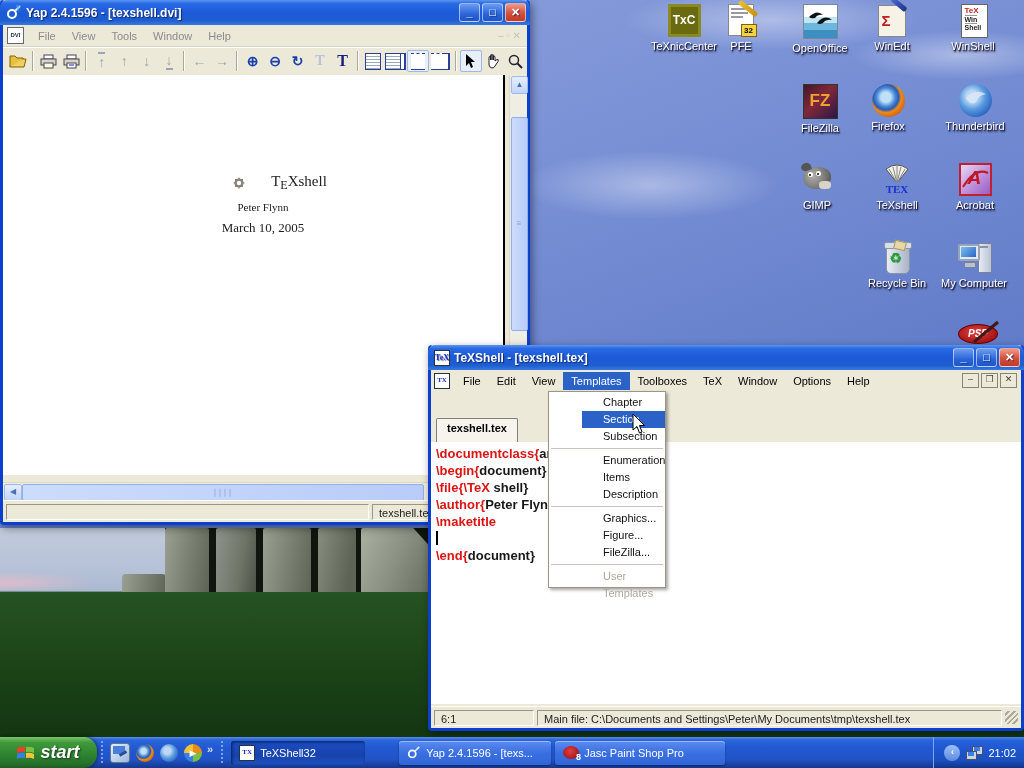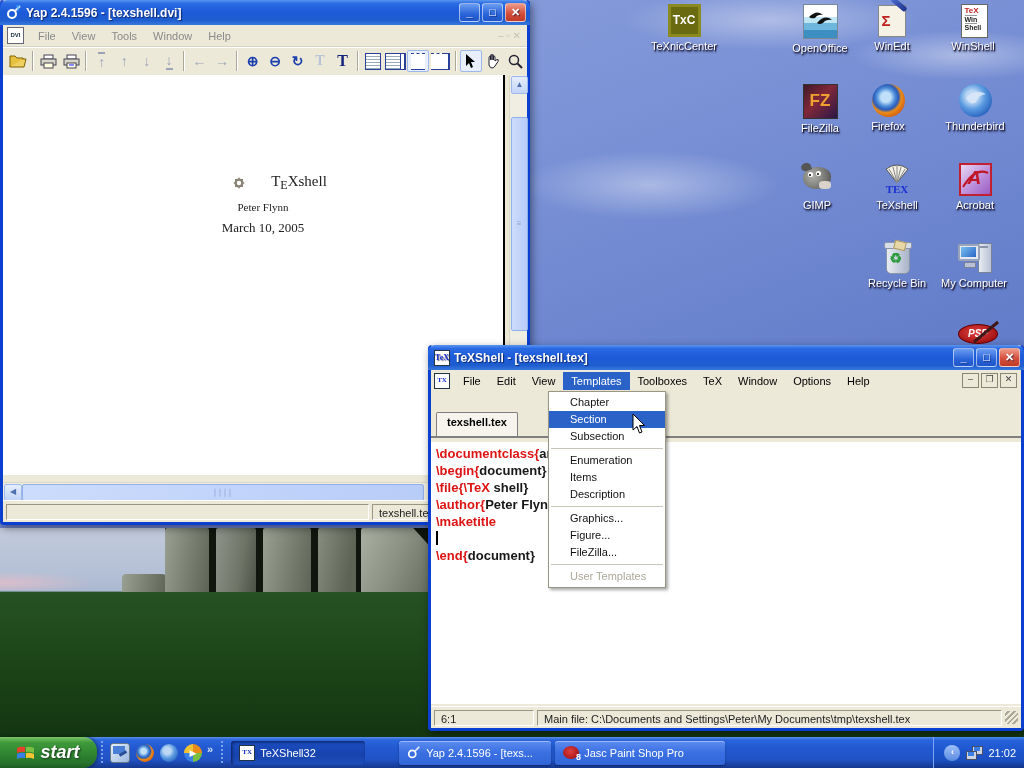--- a/index.html
+++ b/index.html
@@ -58,30 +58,30 @@
   .sb-h{position:absolute;left:0;height:17px;background:#f0eee2;border-top:1px solid #dcd8c8;}
   .sb-btn-h{position:absolute;top:1px;width:16px;height:15px;border-radius:2px;border:1px solid #9db9eb;background:linear-gradient(180deg,#e6eefc,#c2d4f8);color:#4d6fae;font-size:8px;text-align:center;line-height:14px;}
   .grip{color:#8aa0cc;font-size:8px;letter-spacing:1px;text-align:center;line-height:15px;}
   .statusbar{position:absolute;left:0;right:0;bottom:0;height:22px;background:#ece9d8;border-top:1px solid #fff;display:flex;align-items:center;font-size:11px;color:#222;padding:2px 3px;box-sizing:border-box;gap:3px;}
   .spane{border:1px solid;border-color:#9a9684 #fff #fff #9a9684;height:16px;line-height:16px;padding:0 6px;box-sizing:border-box;}
   
   #texshell .mbar{top:25px;color:#000;}
   .mdibtn{width:15px;height:13px;border:1px solid #8a8674;background:#ece9d8;font-size:9px;line-height:11px;text-align:center;color:#444;margin-left:2px;}
   .tsbar{position:absolute;left:0;right:0;top:46px;height:26px;background:#ece9d8;display:flex;align-items:center;gap:9px;padding-left:4px;}
   .tsbtn{height:21px;min-width:68px;background:#ece9d8;border:1px solid #888;border-color:#fff #6a6a6a #6a6a6a #fff;box-shadow:1px 1px 0 #404040;font-size:11px;text-align:center;line-height:20px;padding:0 8px;}
-  .tabstrip{position:absolute;left:0;right:0;top:66px;height:25px;background:#ece9d8;border-bottom:2px solid #808080;}
+  .tabstrip{position:absolute;left:0;right:0;top:72px;height:25px;background:#ece9d8;border-bottom:2px solid #808080;}
   .tab{position:absolute;left:5px;bottom:0;height:20px;background:#f6f4ec;border:1px solid #808080;border-bottom:none;border-radius:2px 2px 0 0;font-size:11px;font-weight:bold;padding:3px 10px 0;}
   #ts-editor{position:absolute;left:0;right:0;top:97px;bottom:24px;background:#fff;overflow:hidden;}
   .ed-line{font-weight:bold;font-size:13px;height:17px;line-height:17px;white-space:pre;font-family:"Liberation Sans",sans-serif;}
   .tok-c{color:#dd1414;}
   .tok-t{color:#181818;}
   .caret{display:inline-block;width:2px;height:14px;background:#000;vertical-align:-2px;}
   
   #tpl-menu{position:absolute;left:117px;top:46px;width:116px;background:#fff;border:1px solid #9a9684;box-shadow:2px 2px 3px rgba(0,0,0,.35);padding:2px 0;font-size:11px;z-index:50;}
-  .ddi{height:17px;line-height:17px;padding-left:21px;color:#111;}
+  .ddi{height:17px;line-height:17px;padding-left:21px;color:#111;margin-left:33px;}
   .ddi.hl{background:#2a62c8;color:#fff;}
   .ddi.dis{color:#aca899;}
   .ddsep{border-top:1px solid #c8c4b8;margin:3px 2px;}
   
   #stonehenge{position:absolute;left:0;top:528px;width:1024px;height:209px;overflow:hidden;
     background:linear-gradient(180deg,#c2cbdc 0%,#b4c0d6 22%,#aab8d0 30%,#24501e 31%,#1e4619 55%,#173a14 100%);}
   #stonehenge .pink{position:absolute;left:0;top:44px;width:90px;height:18px;background:radial-gradient(ellipse at 0% 60%,rgba(235,190,200,.75),rgba(235,190,200,0) 75%);}
   .stonebk{position:absolute;left:165px;top:0;width:263px;height:72px;background:#10150e;}
   .stone{position:absolute;background:linear-gradient(100deg,#9aa092 0%,#7e8476 45%,#5d6354 100%);border-radius:2px 2px 3px 3px;}
   
@@ -111,20 +111,31 @@
 <div id="screen">
 
   <div class="cloud" style="left:620px;top:-10px;width:300px;height:60px;"></div>
   <div class="cloud" style="left:850px;top:30px;width:220px;height:50px;"></div>
   <div class="cloud" style="left:520px;top:150px;width:260px;height:70px;"></div>
 
   <div class="dicon" style="left:648px;top:4px;">
     <div class="art" style="background:#6a6a10;border:3px solid #8a8a20;box-sizing:border-box;color:#fff;font-weight:bold;font-size:12px;text-align:center;line-height:27px;"><span>TxC</span></div>
     <div class="lbl">TeXnicCenter</div>
   </div>
+  <div class="dicon" style="left:705px;top:4px;">
+    <div class="art">
+      <div class="mini" style="left:3px;top:0;width:24px;height:30px;background:#fff;border:1px solid #888;"></div>
+      <div class="mini" style="left:6px;top:4px;width:14px;height:2px;background:#99a;"></div>
+      <div class="mini" style="left:6px;top:8px;width:17px;height:2px;background:#99a;"></div>
+      <div class="mini" style="left:6px;top:12px;width:12px;height:2px;background:#99a;"></div>
+      <div class="mini" style="left:12px;top:2px;width:22px;height:5px;background:linear-gradient(90deg,#e8c030,#c89010);transform:rotate(38deg);border-radius:2px;"></div>
+      <div class="mini" style="left:16px;top:20px;width:14px;height:11px;background:#f5d442;border:1px solid #806000;font-size:8px;font-weight:bold;text-align:center;line-height:11px;">32</div>
+    </div>
+    <div class="lbl">PFE</div>
+  </div>
   <div class="dicon" style="left:784px;top:4px;">
     <div class="art" style="background:linear-gradient(180deg,#fff 0 35%,#bfe6f2 35% 55%,#6db7dc 55% 75%,#3c8fc0 75%);border:1px solid #789;">
       <svg width="31" height="31" viewBox="0 0 31 31">
           <path d="M4 12 Q12 4 18 10 Q13 9 10 13 Q6 14 4 12Z" fill="#111"></path>
           <path d="M12 18 Q20 9 27 15 Q21 14 18 18 Q14 20 12 18Z" fill="#111"></path>
         </svg>
     </div>
     <div class="lbl">OpenOffice</div>
   </div>
   <div class="dicon" style="left:856px;top:4px;">

